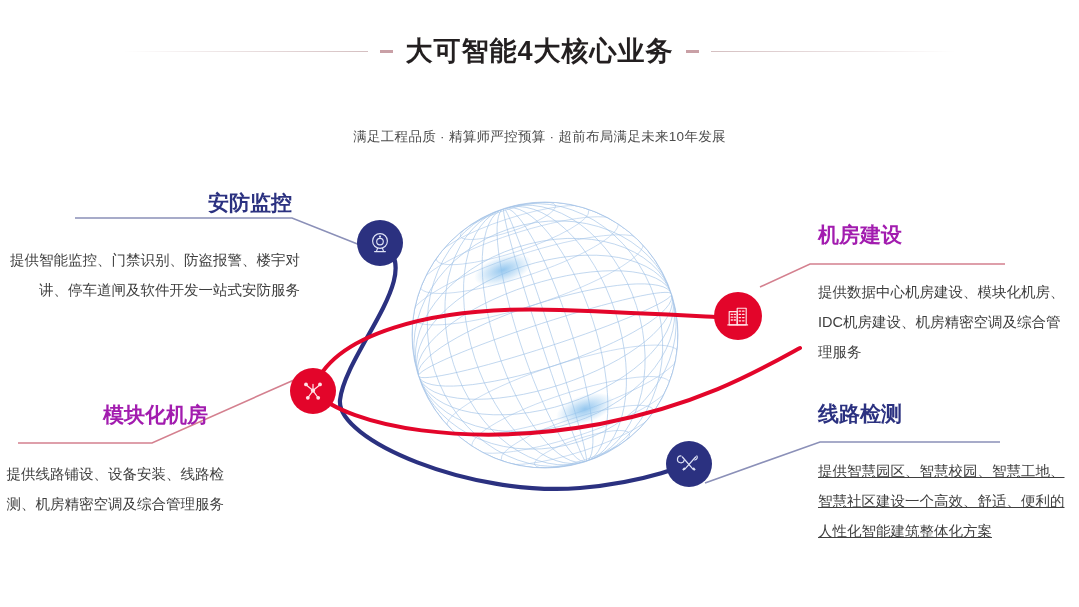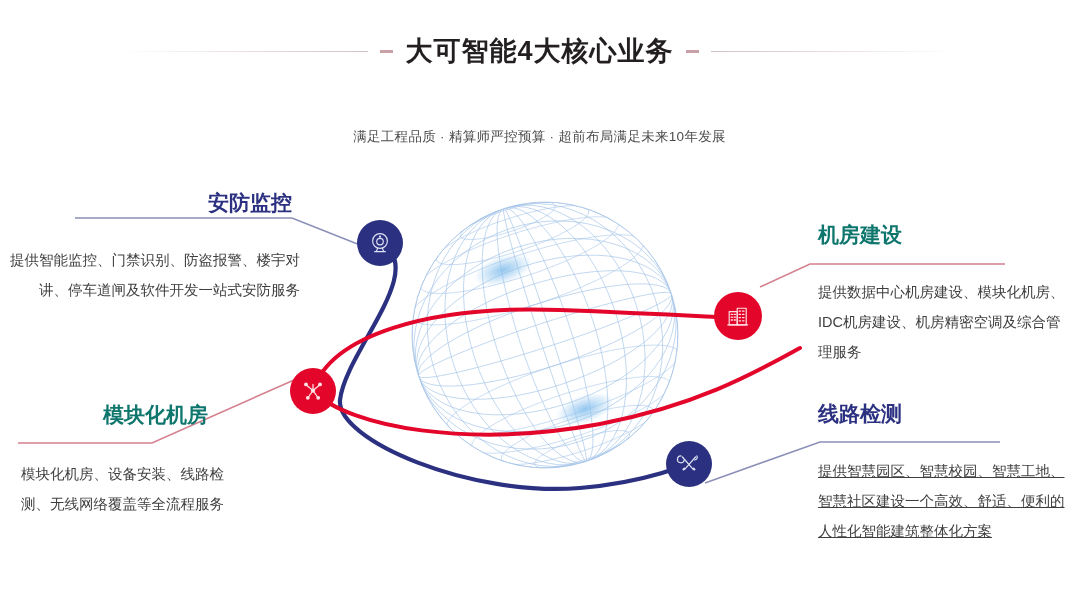--- a/index.html
+++ b/index.html
@@ -113,21 +113,21 @@
     font-weight: bold;
     line-height: 1;
     white-space: nowrap;
   }
   .block .body {
     font-size: 14.5px;
     line-height: 30px;
     color: #3f3f3f;
   }
   .heading.navy { color: #2b3180; }
-  .heading.red  { color: #0f766e; }
+  .heading.red  { color: #a21caf; }
 
   #block-security {
     left: 0; top: 192px; width: 300px; text-align: right;
   }
   #block-security .heading { padding-right: 8px; }
   #block-security .body { margin-top: 32px; }
 
   #block-cabling {
     left: 0; top: 404px; width: 224px; text-align: right;
   }
@@ -280,21 +280,21 @@
   </span>
 </div>
 
 <div class="block" id="block-security">
   <div class="heading navy">安防监控</div>
   <div class="body">提供智能监控、门禁识别、防盗报警、楼宇对讲、停车道闸及软件开发一站式安防服务</div>
 </div>
 
 <div class="block" id="block-cabling">
   <div class="heading red">模块化机房</div>
-  <div class="body">模块化机房、设备安装、线路检测、无线网络覆盖等全流程服务</div>
+  <div class="body">提供线路铺设、设备安装、线路检测、机房精密空调及综合管理服务</div>
 </div>
 
 <div class="block" id="block-datacenter">
   <div class="heading red">机房建设</div>
   <div class="body">提供数据中心机房建设、模块化机房、IDC机房建设、机房精密空调及综合管理服务</div>
 </div>
 
 <div class="block" id="block-building">
   <div class="heading navy">线路检测</div>
   <div class="body">提供智慧园区、智慧校园、智慧工地、智慧社区建设一个高效、舒适、便利的人性化智能建筑整体化方案</div>

